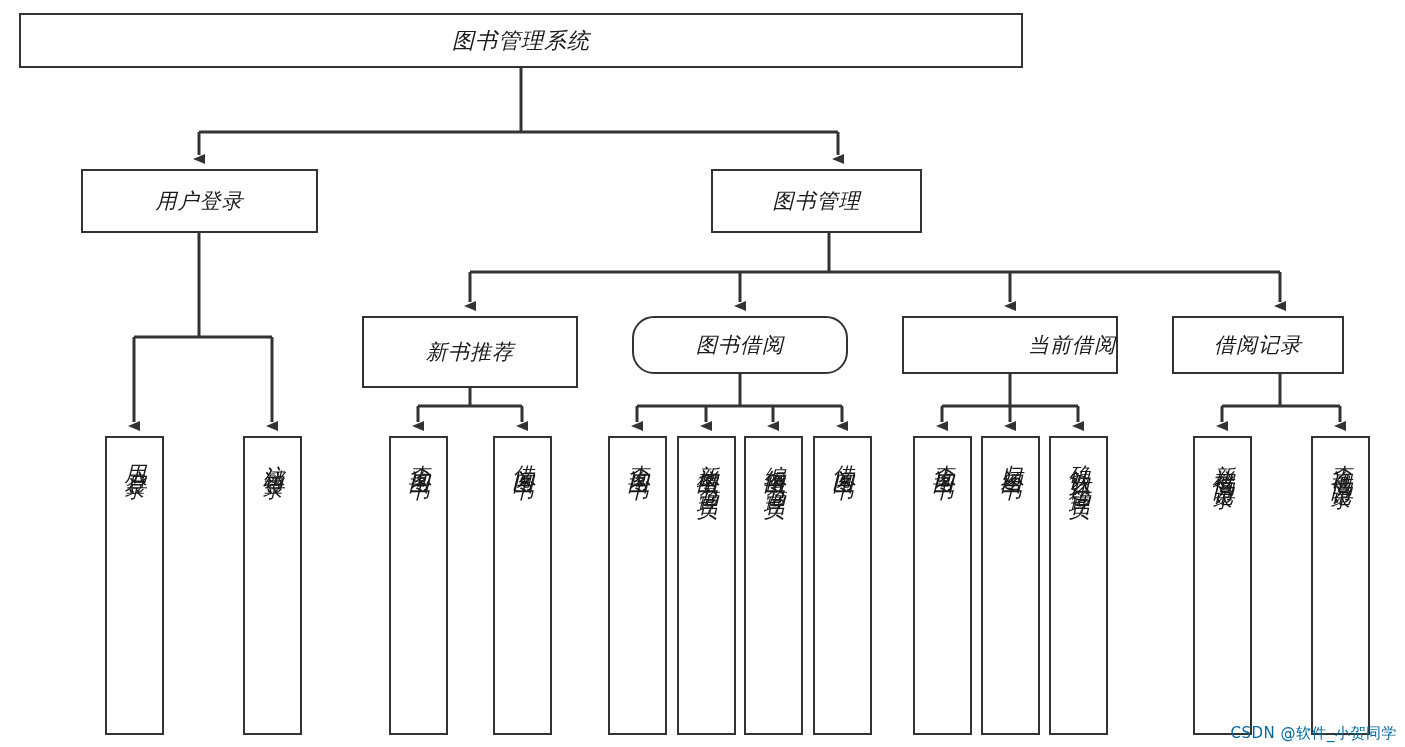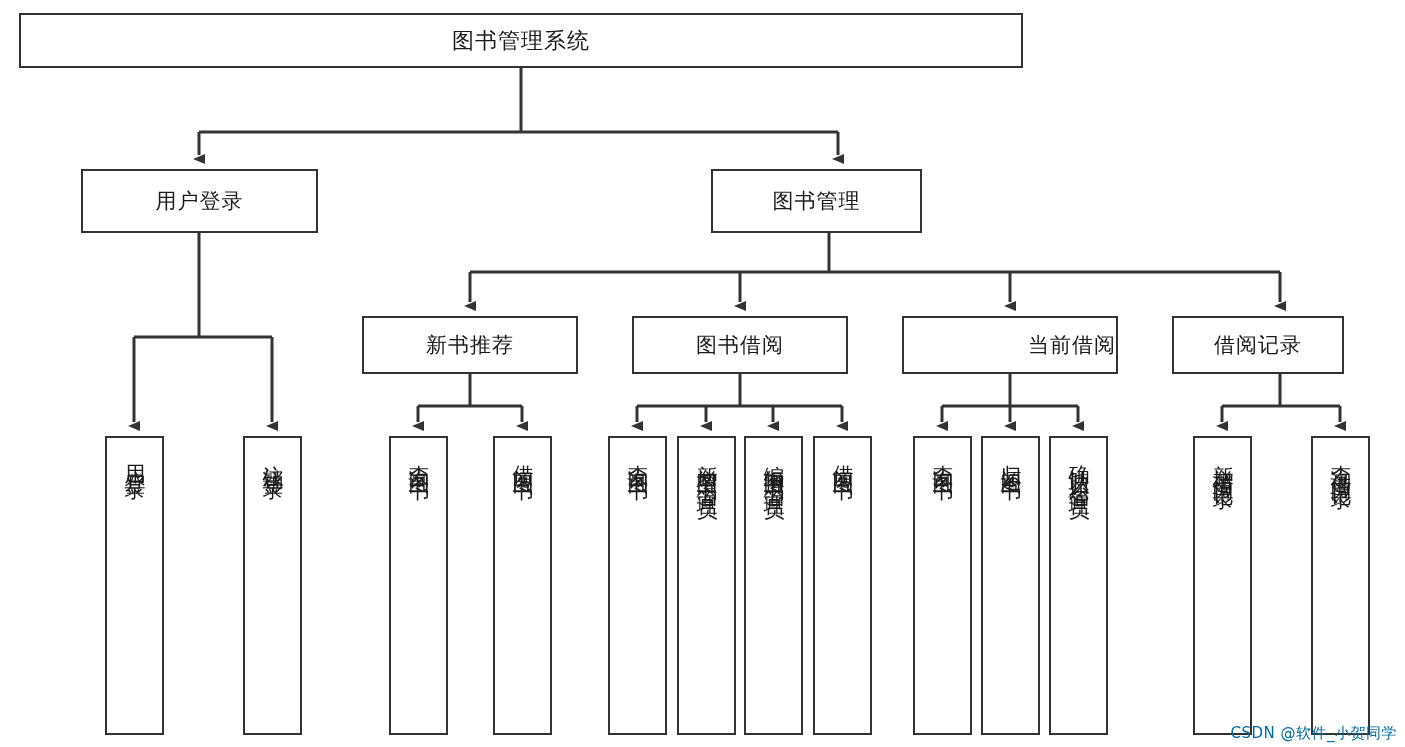--- a/index.html
+++ b/index.html
@@ -34,20 +34,21 @@
     display: flex;
     align-items: center;
     justify-content: center;
     color: #1a1a1a;
   }
   .node .label {
     display: block;
     text-align: center;
     letter-spacing: 1px;
     line-height: 1.15;
+    font-style: italic;
   }
   
   .node.h .label {
     font-size: 21px;
     white-space: nowrap;
   }
   .node.root .label {
     font-size: 22px;
   }
   
@@ -134,24 +135,24 @@
     <span class="label">图书管理系统</span>
   </div>
 
   <div class="node h" style="left:81px; top:169px; width:237px; height:64px;">
     <span class="label">用户登录</span>
   </div>
   <div class="node h" style="left:711px; top:169px; width:211px; height:64px;">
     <span class="label">图书管理</span>
   </div>
 
-  <div class="node h" style="left:362px; top:316px; width:216px; height:58px;">
+  <div class="node h" style="left:362px; top:316px; width:216px; height:72px;">
     <span class="label">新书推荐</span>
   </div>
-  <div class="node h" style="left:632px; top:316px; width:216px; height:58px;">
+  <div class="node h" style="left:632px; top:316px; width:216px; height:58px;border-radius:22px;">
     <span class="label">图书借阅</span>
   </div>
   <div class="node h" style="left:902px; top:316px; width:216px; height:58px;justify-content:flex-end;">
     <span class="label">当前借阅</span>
   </div>
   <div class="node h" style="left:1172px; top:316px; width:172px; height:58px;">
     <span class="label">借阅记录</span>
   </div>
 
   <div class="node v" style="left:105px; top:436px; width:59px; height:299px;">

